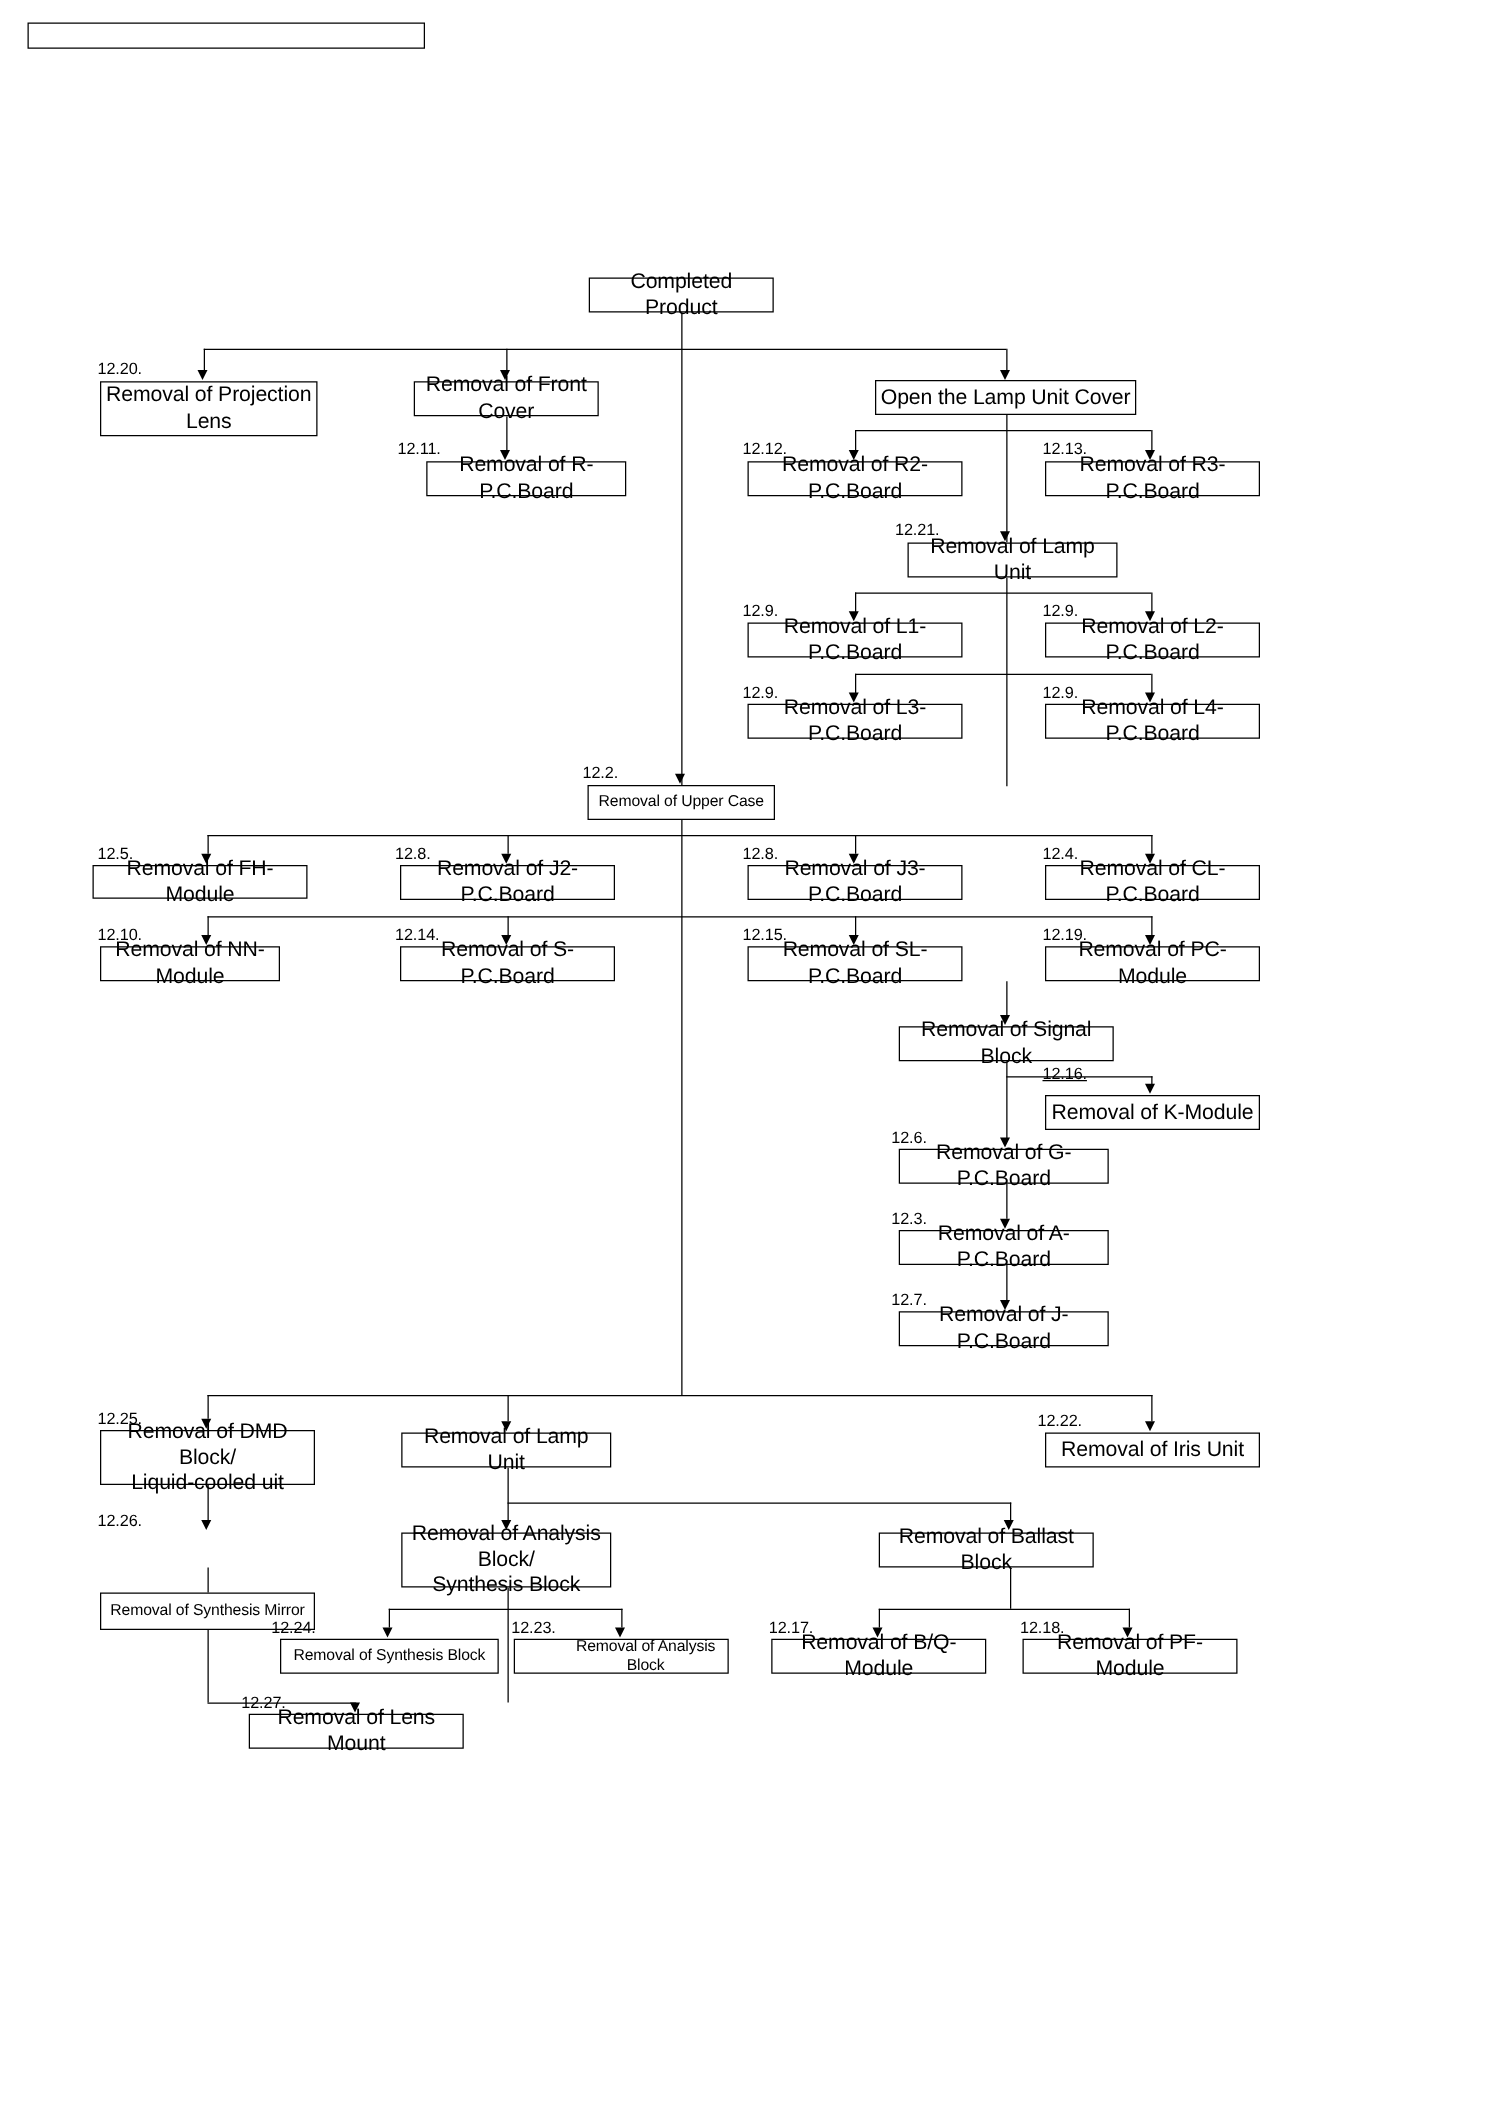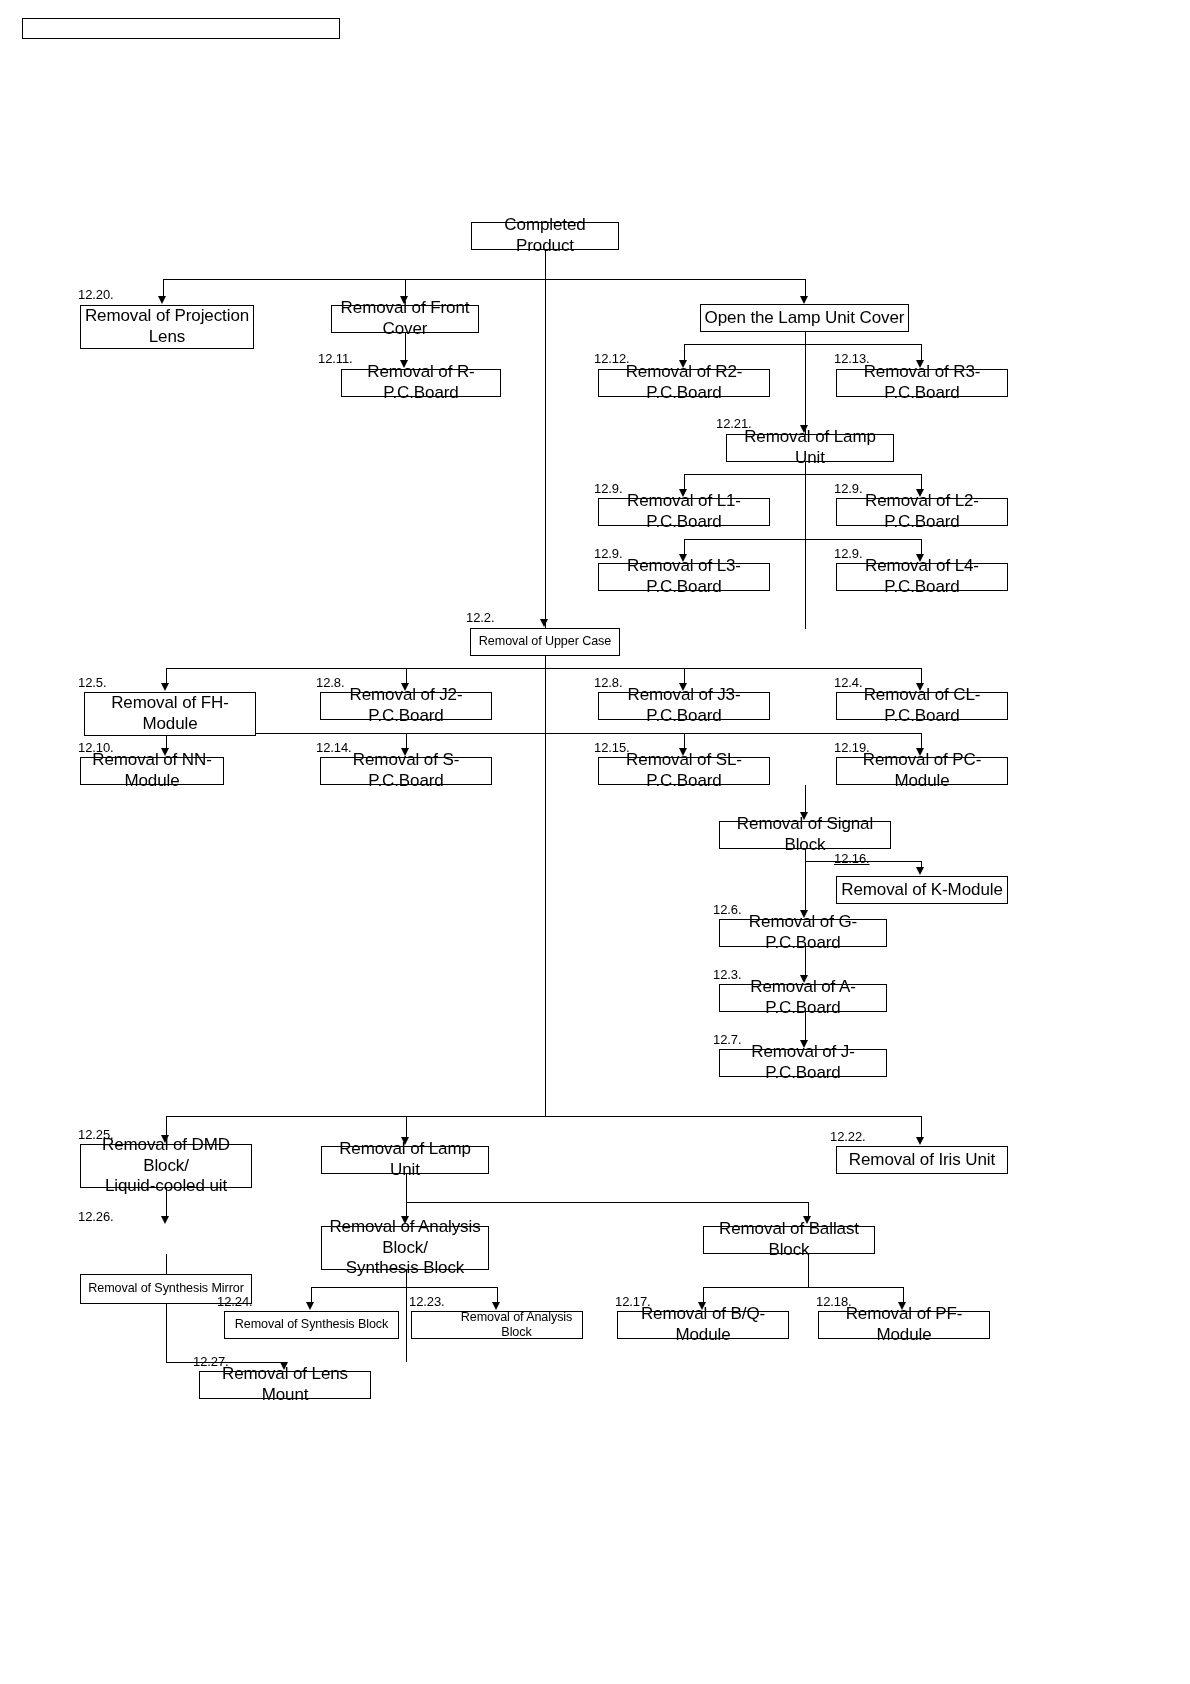--- a/index.html
+++ b/index.html
@@ -210,21 +210,21 @@
   <div class="node" style="left:836px; top:498px; width:172px; height:28px;">Removal of L2-P.C.Board</div>
   <div class="ref" style="left:594px; top:547px;">12.9.</div>
   <div class="node" style="left:598px; top:563px; width:172px; height:28px;">Removal of L3-P.C.Board</div>
   <div class="ref" style="left:834px; top:547px;">12.9.</div>
   <div class="node" style="left:836px; top:563px; width:172px; height:28px;">Removal of L4-P.C.Board</div>
 
   <div class="ref" style="left:466px; top:611px;">12.2.</div>
   <div class="node tight" style="left:470px; top:628px; width:150px; height:28px;">Removal of Upper Case</div>
 
   <div class="ref" style="left:78px; top:676px;">12.5.</div>
-  <div class="node" style="left:84px; top:692px; width:172px; height:44px;">Removal of FH-Module</div>
+  <div class="node" style="left:74px; top:692px; width:172px; height:27px;">Removal of FH-Module</div>
   <div class="ref" style="left:316px; top:676px;">12.8.</div>
   <div class="node" style="left:320px; top:692px; width:172px; height:28px;">Removal of J2-P.C.Board</div>
   <div class="ref" style="left:594px; top:676px;">12.8.</div>
   <div class="node" style="left:598px; top:692px; width:172px; height:28px;">Removal of J3-P.C.Board</div>
   <div class="ref" style="left:834px; top:676px;">12.4.</div>
   <div class="node" style="left:836px; top:692px; width:172px; height:28px;">Removal of CL-P.C.Board</div>
 
   <div class="ref" style="left:78px; top:741px;">12.10.</div>
   <div class="node" style="left:80px; top:757px; width:144px; height:28px;">Removal of NN-Module</div>
   <div class="ref" style="left:316px; top:741px;">12.14.</div>

